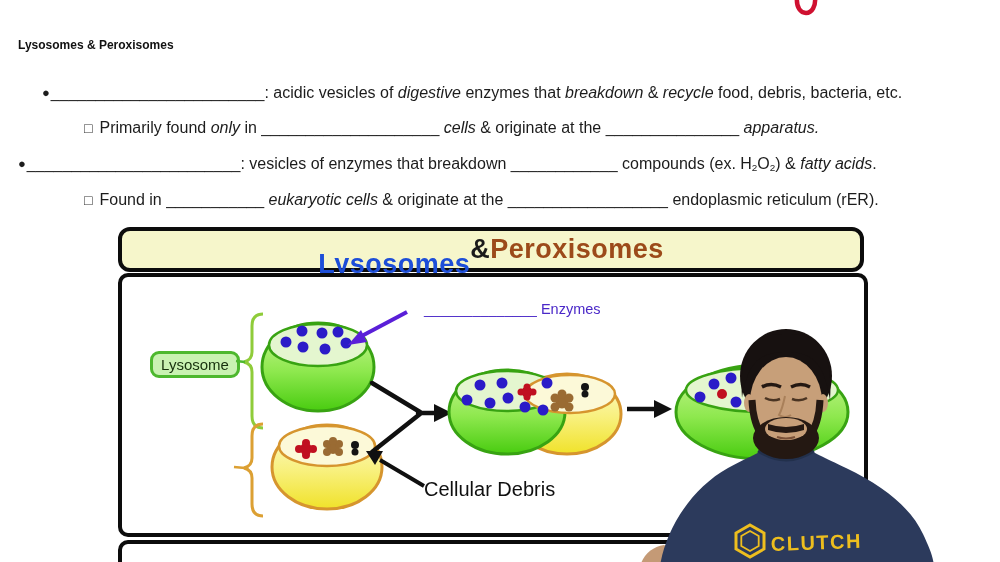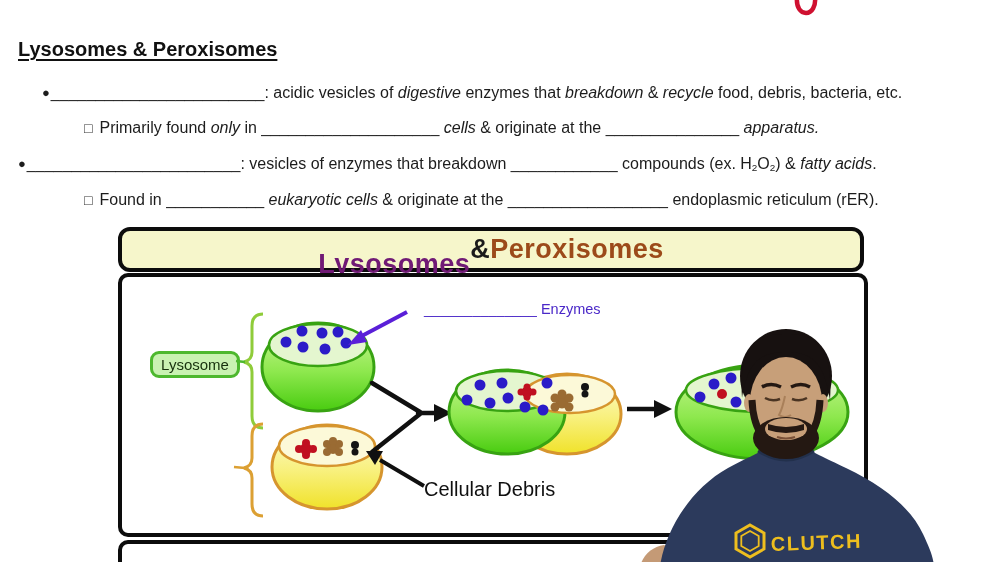--- a/index.html
+++ b/index.html
@@ -4,43 +4,43 @@
 <style>
   html,body{margin:0;padding:0;}
   .page{
     position:relative; width:1000px; height:562px; overflow:hidden;
     background:#ffffff;
     font-family:"Liberation Sans", sans-serif; color:#1a1a1a;
   }
   
   .notes-title{
     position:absolute; left:18px; top:38px; margin:0;
-    font-size:20px; font-weight:bold; color:#111;
-    text-decoration:underline; text-decoration-thickness:2px; text-underline-offset:3px;
+    font-size:12px; font-weight:bold; color:#111;
+    text-decoration-thickness:2px; text-underline-offset:3px;
   }
   .note-line{
     position:absolute; left:18px; white-space:nowrap;
     font-size:16px; color:#1c1c1c;
   }
   .note-line.sub{ left:84px; }
   .l1{ top:84px;margin-left:24px; } .l2{ top:119px; } .l3{ top:155px; } .l4{ top:191px; }
   .marker-dot{ font-size:13px; vertical-align:1px; margin-right:1px; }
   .marker-sq{ font-size:14px; color:#333; margin-right:7px; }
   .seg-italic{ font-style:italic; }
   .seg-sub{ font-size:0.62em; vertical-align:-0.22em; }
   
   .panel-title{
     position:absolute; left:118px; top:227px; width:746px; height:45px;
     box-sizing:border-box; background:#f6f6cb;
     border:4px solid #0c0c0c; border-radius:12px;
     display:flex; align-items:center; justify-content:center;
     font-size:27px; font-weight:bold; letter-spacing:0.5px;
     z-index:1;
   }
-  .dt-green{ color:#701a75;margin-top:29px; } .dt-amp{ color:#1a1a1a; } .dt-brown{ color:#9c4a1a; }
+  .dt-green{ color:#1d4ed8;margin-top:29px; } .dt-amp{ color:#1a1a1a; } .dt-brown{ color:#9c4a1a; }
   .panel-main{
     position:absolute; left:118px; top:273px; width:750px; height:264px;
     box-sizing:border-box; background:#ffffff;
     border:4px solid #0c0c0c; border-radius:10px;
     z-index:1;
   }
   .panel-bottom{
     position:absolute; left:118px; top:540px; width:750px; height:30px;
     box-sizing:border-box; background:#ffffff;
     border:4px solid #0c0c0c; border-radius:10px 10px 0 0;

